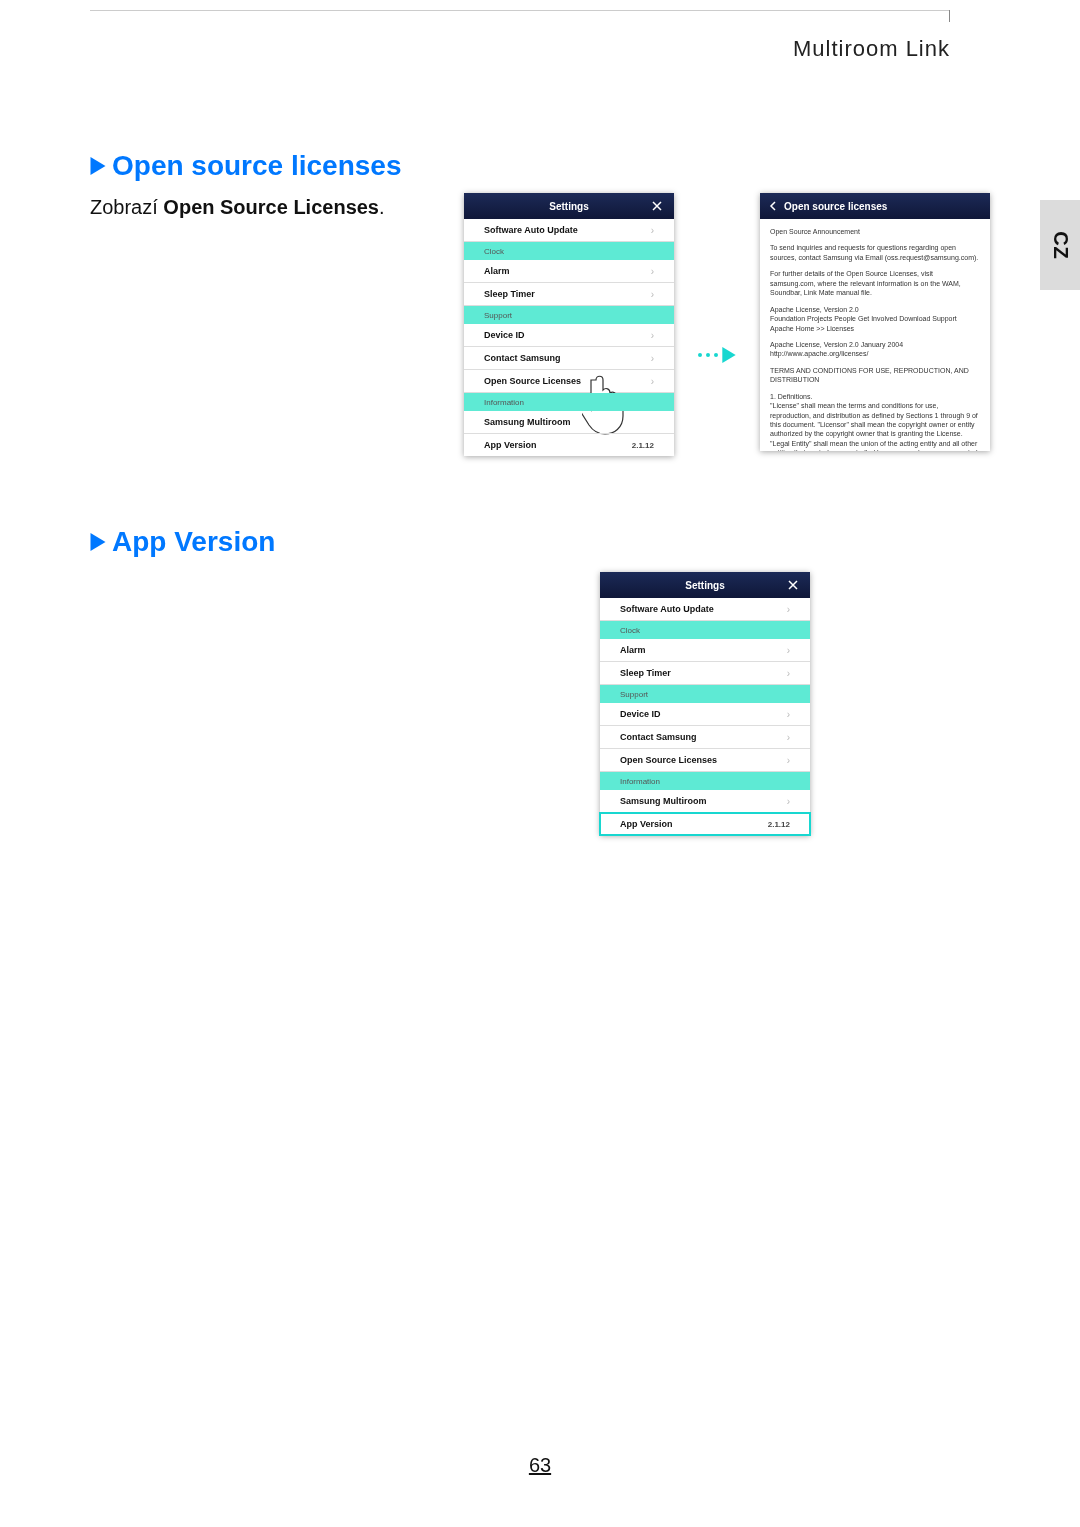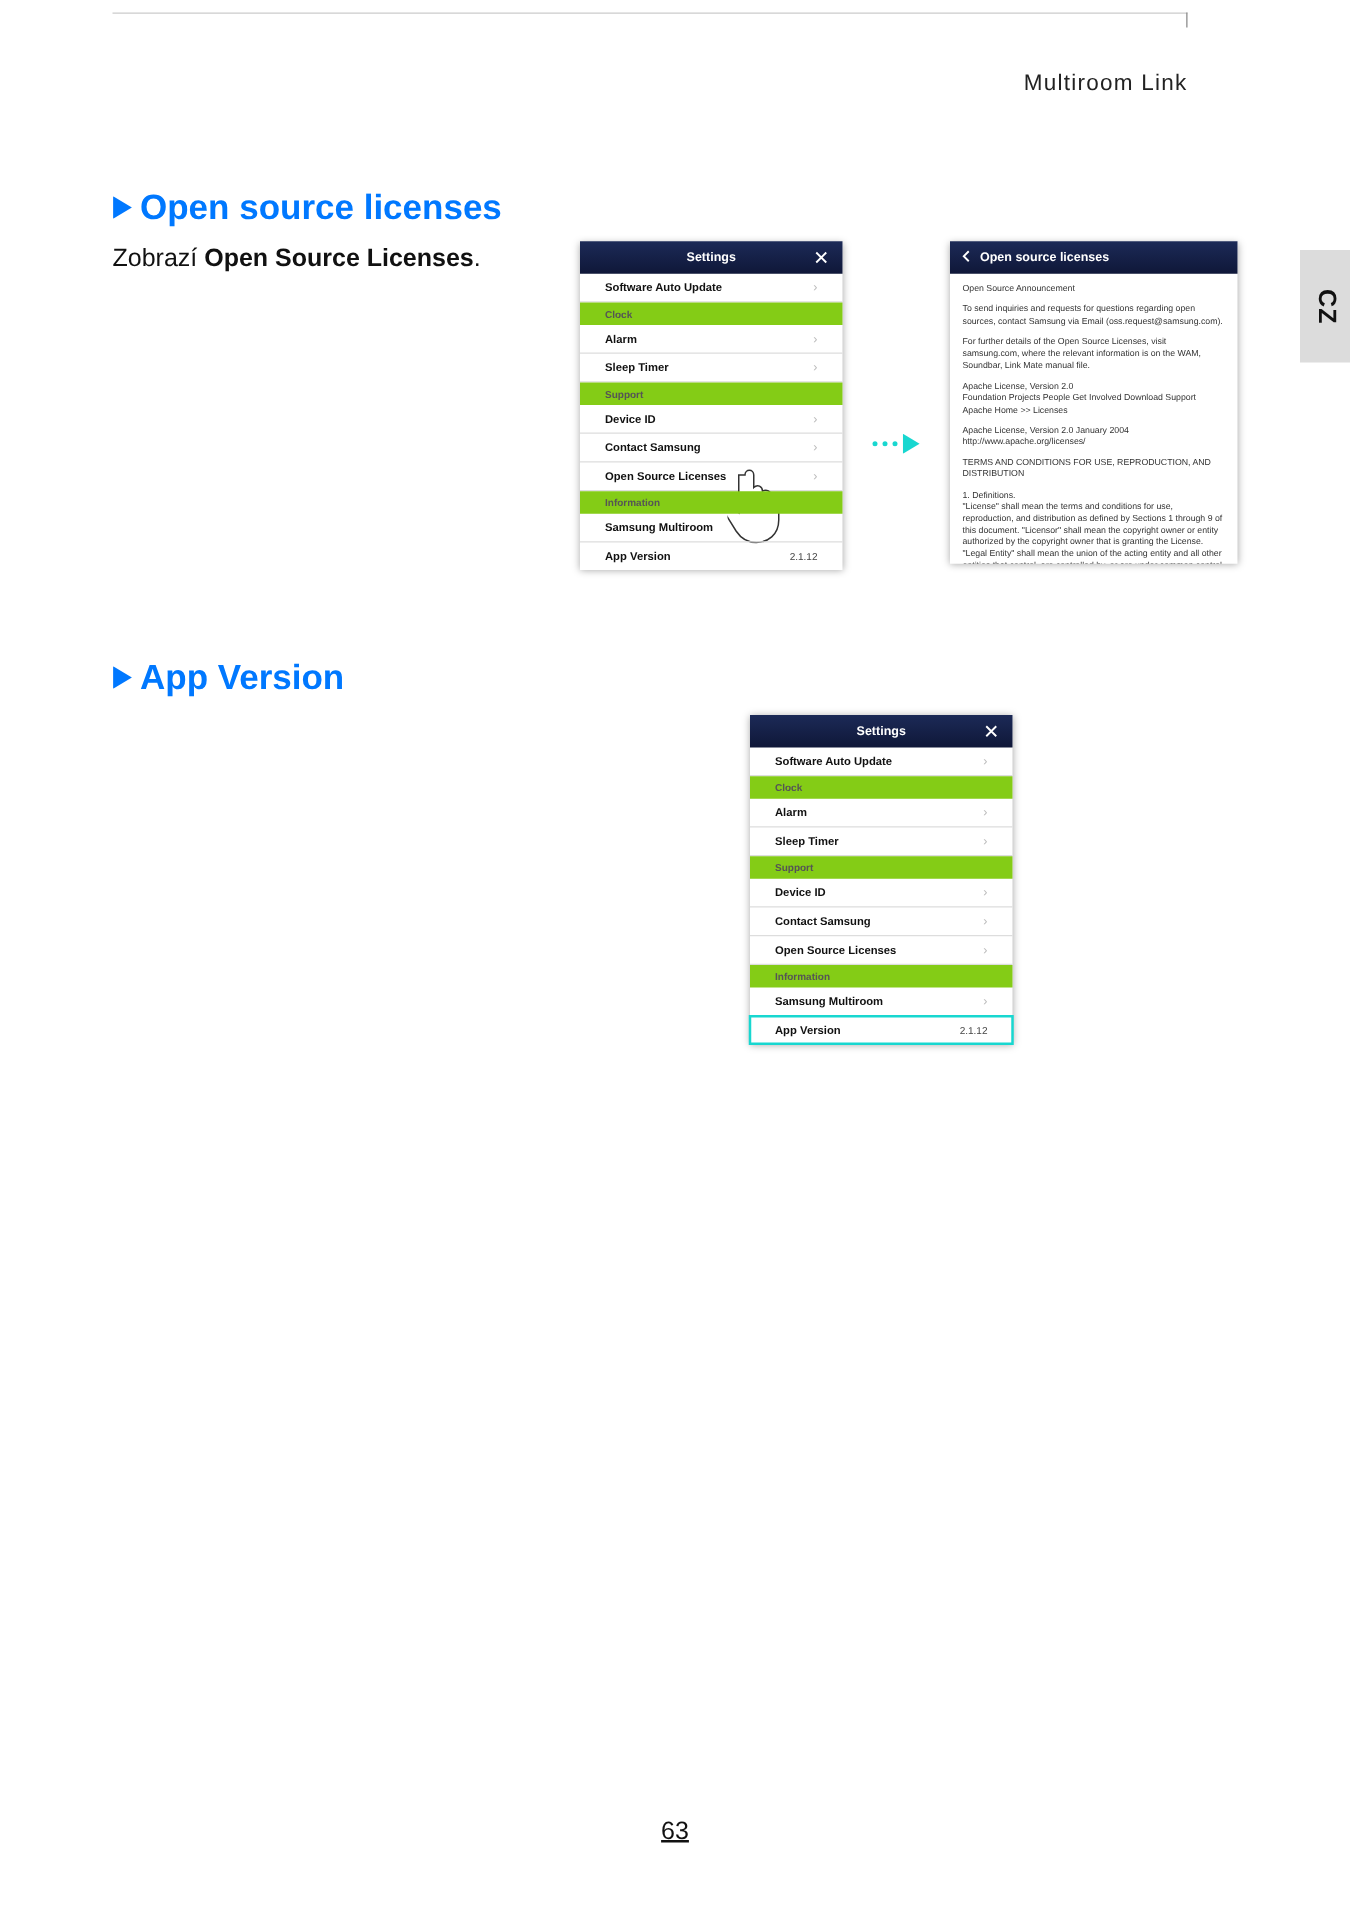--- a/index.html
+++ b/index.html
@@ -29,23 +29,23 @@
   .top-tick {
     position: absolute;
     top: 10px;
     right: 130px;
     width: 0;
     border-left: 1px solid #888;
     height: 12px;
   }
   .multiroom-link {
     position: absolute;
-    top: 56px;
+    top: 36px;
     right: 130px;
-    font-size: 18px;
+    font-size: 22px;
     letter-spacing: 1px;
     font-weight: 500;
     color: #222;
     text-align: right;
   }
   .tab-cz {
     position: absolute;
     top: 200px;
     right: 0;
     width: 40px;
@@ -137,35 +137,35 @@
     justify-content: space-between;
     height: 22px;
     padding: 0 20px;
     border-bottom: 1px solid #ddd;
     font-size: 9px;
     font-weight: 700;
     color: #111;
     position: relative;
   }
   .phone .row.groupheader {
-    font-weight: 700;
+    font-weight: 400;
     color: #555;
     font-size: 8px;
     height: 18px;
     border-bottom: none;
-    background: #84cc16;
+    background: #5eead4;
   }
   .phone .row .chev {
     color: #bbb;
     font-size: 10px;
     font-weight: 400;
   }
   .phone .row .val {
     color: #444;
-    font-weight: 400;
+    font-weight: 700;
     font-size: 8px;
   }
   .phone .row.highlight {
     outline: 2px solid #18d7d0;
     outline-offset: -1px;
   }
 
   
   .hand {
     position: absolute;

